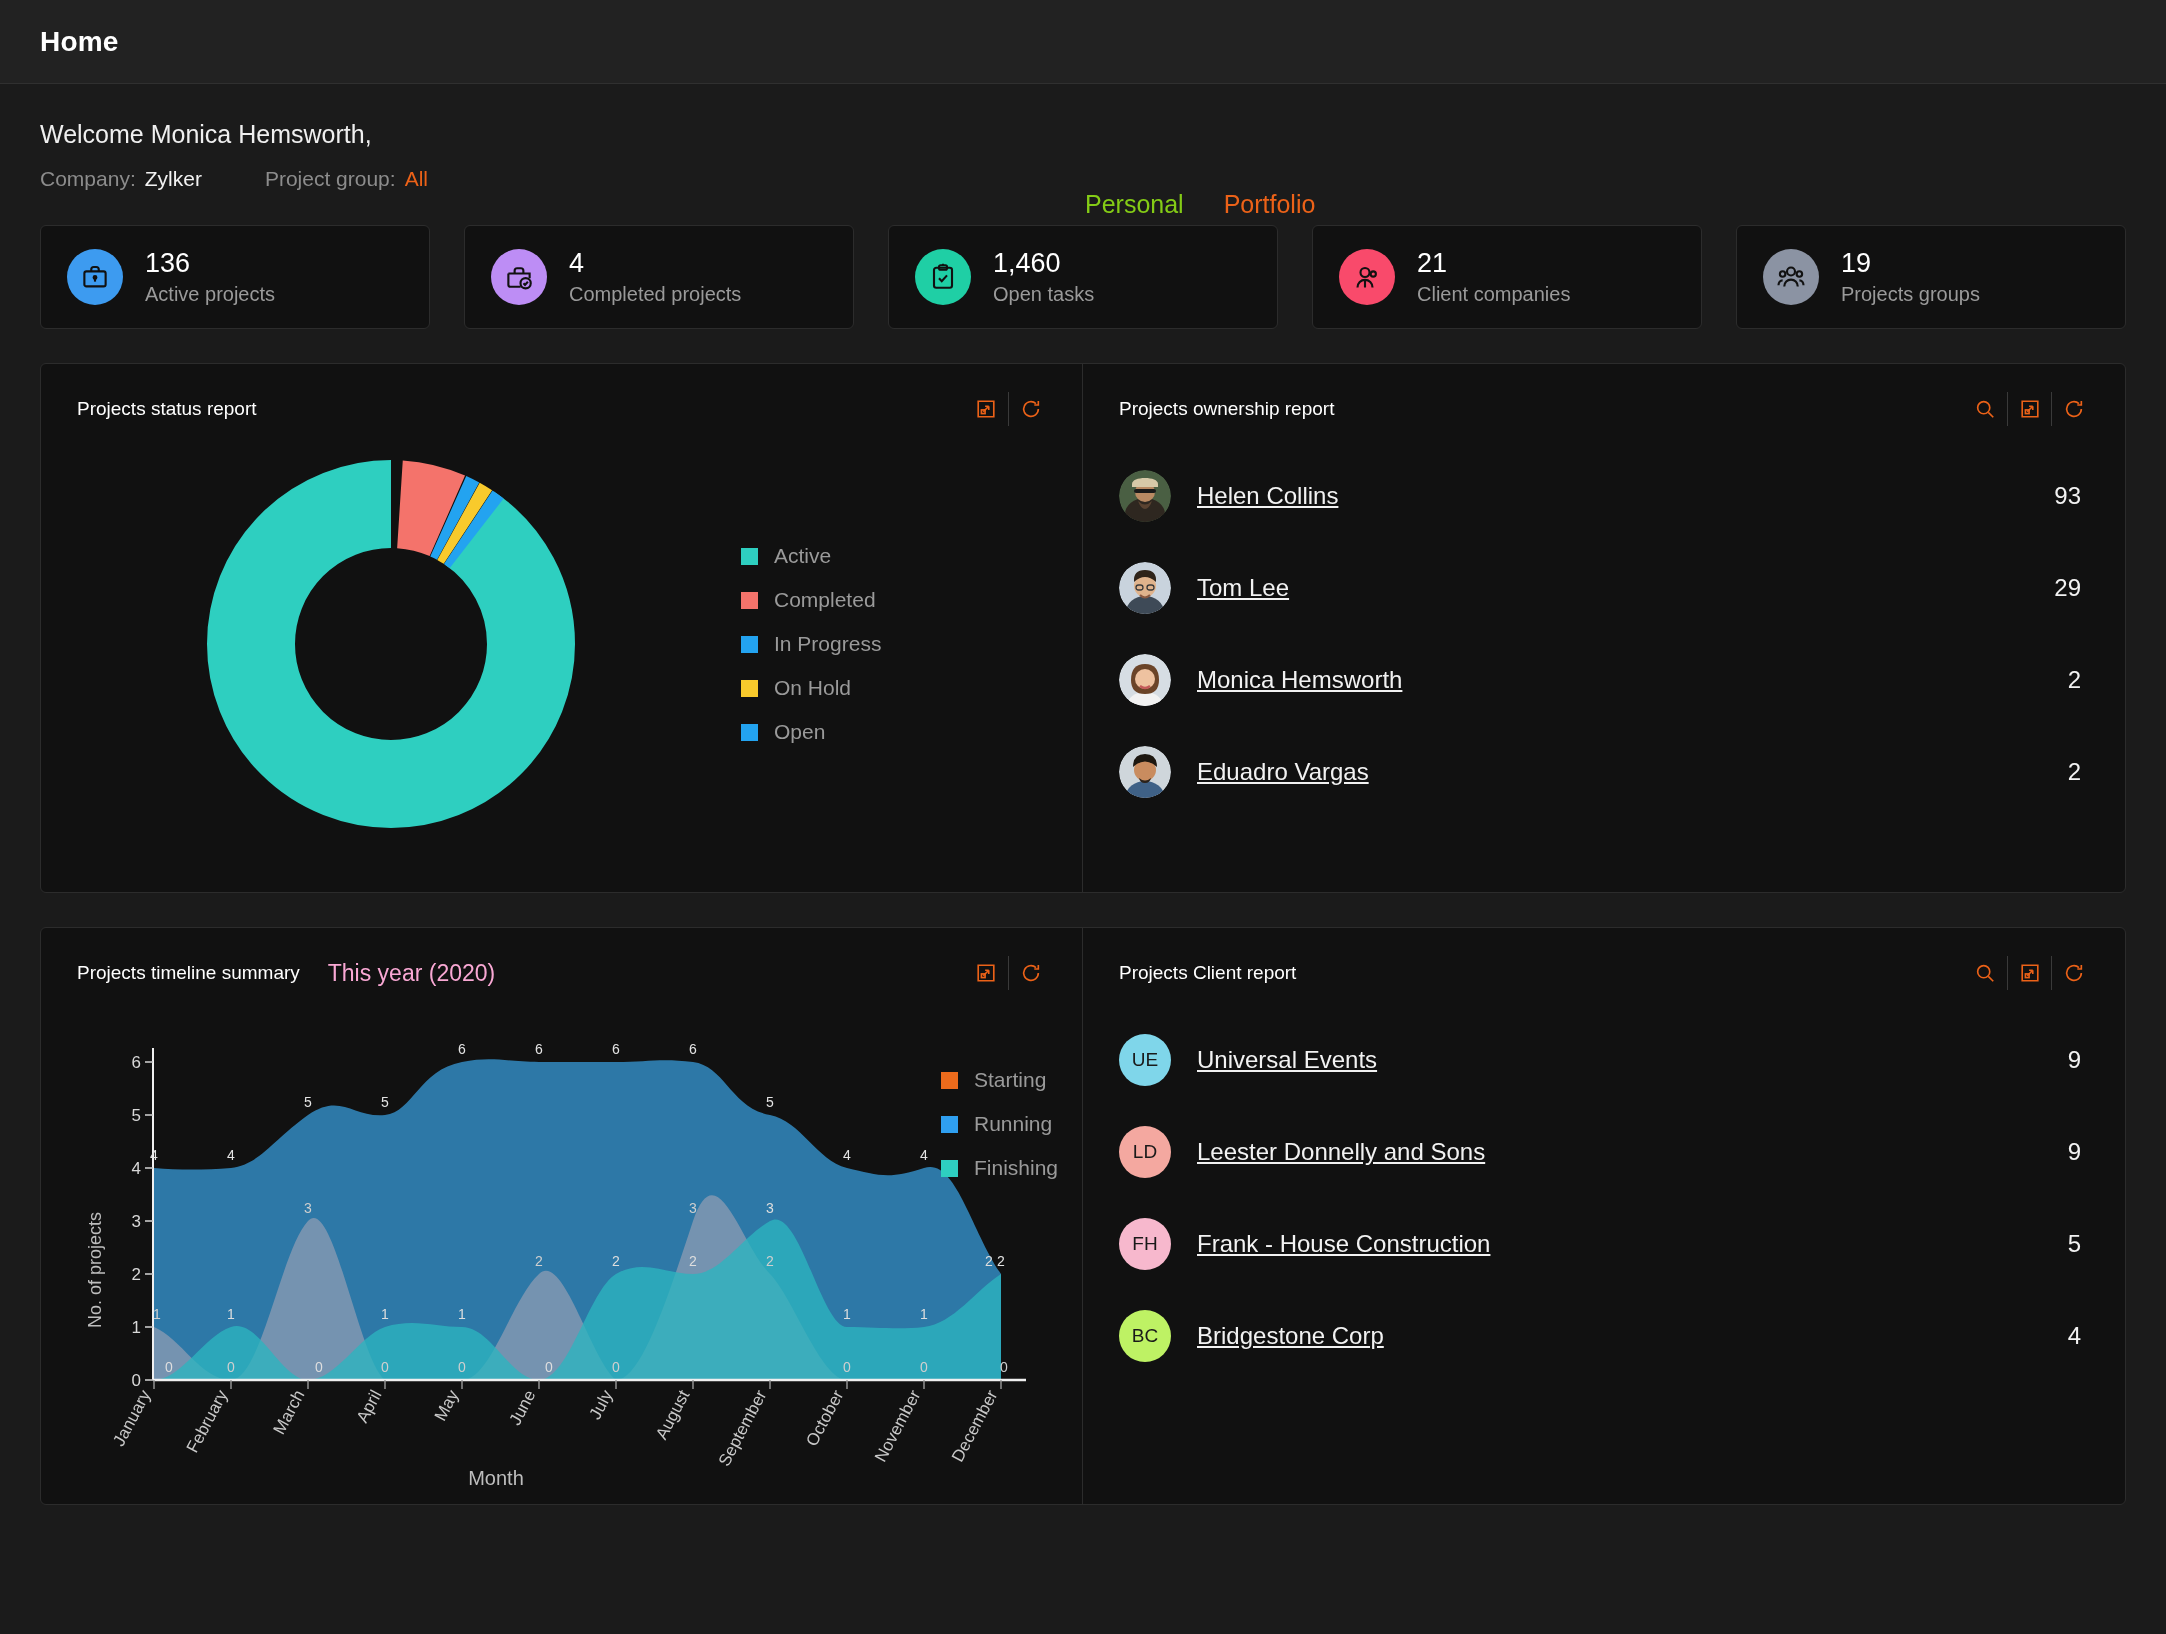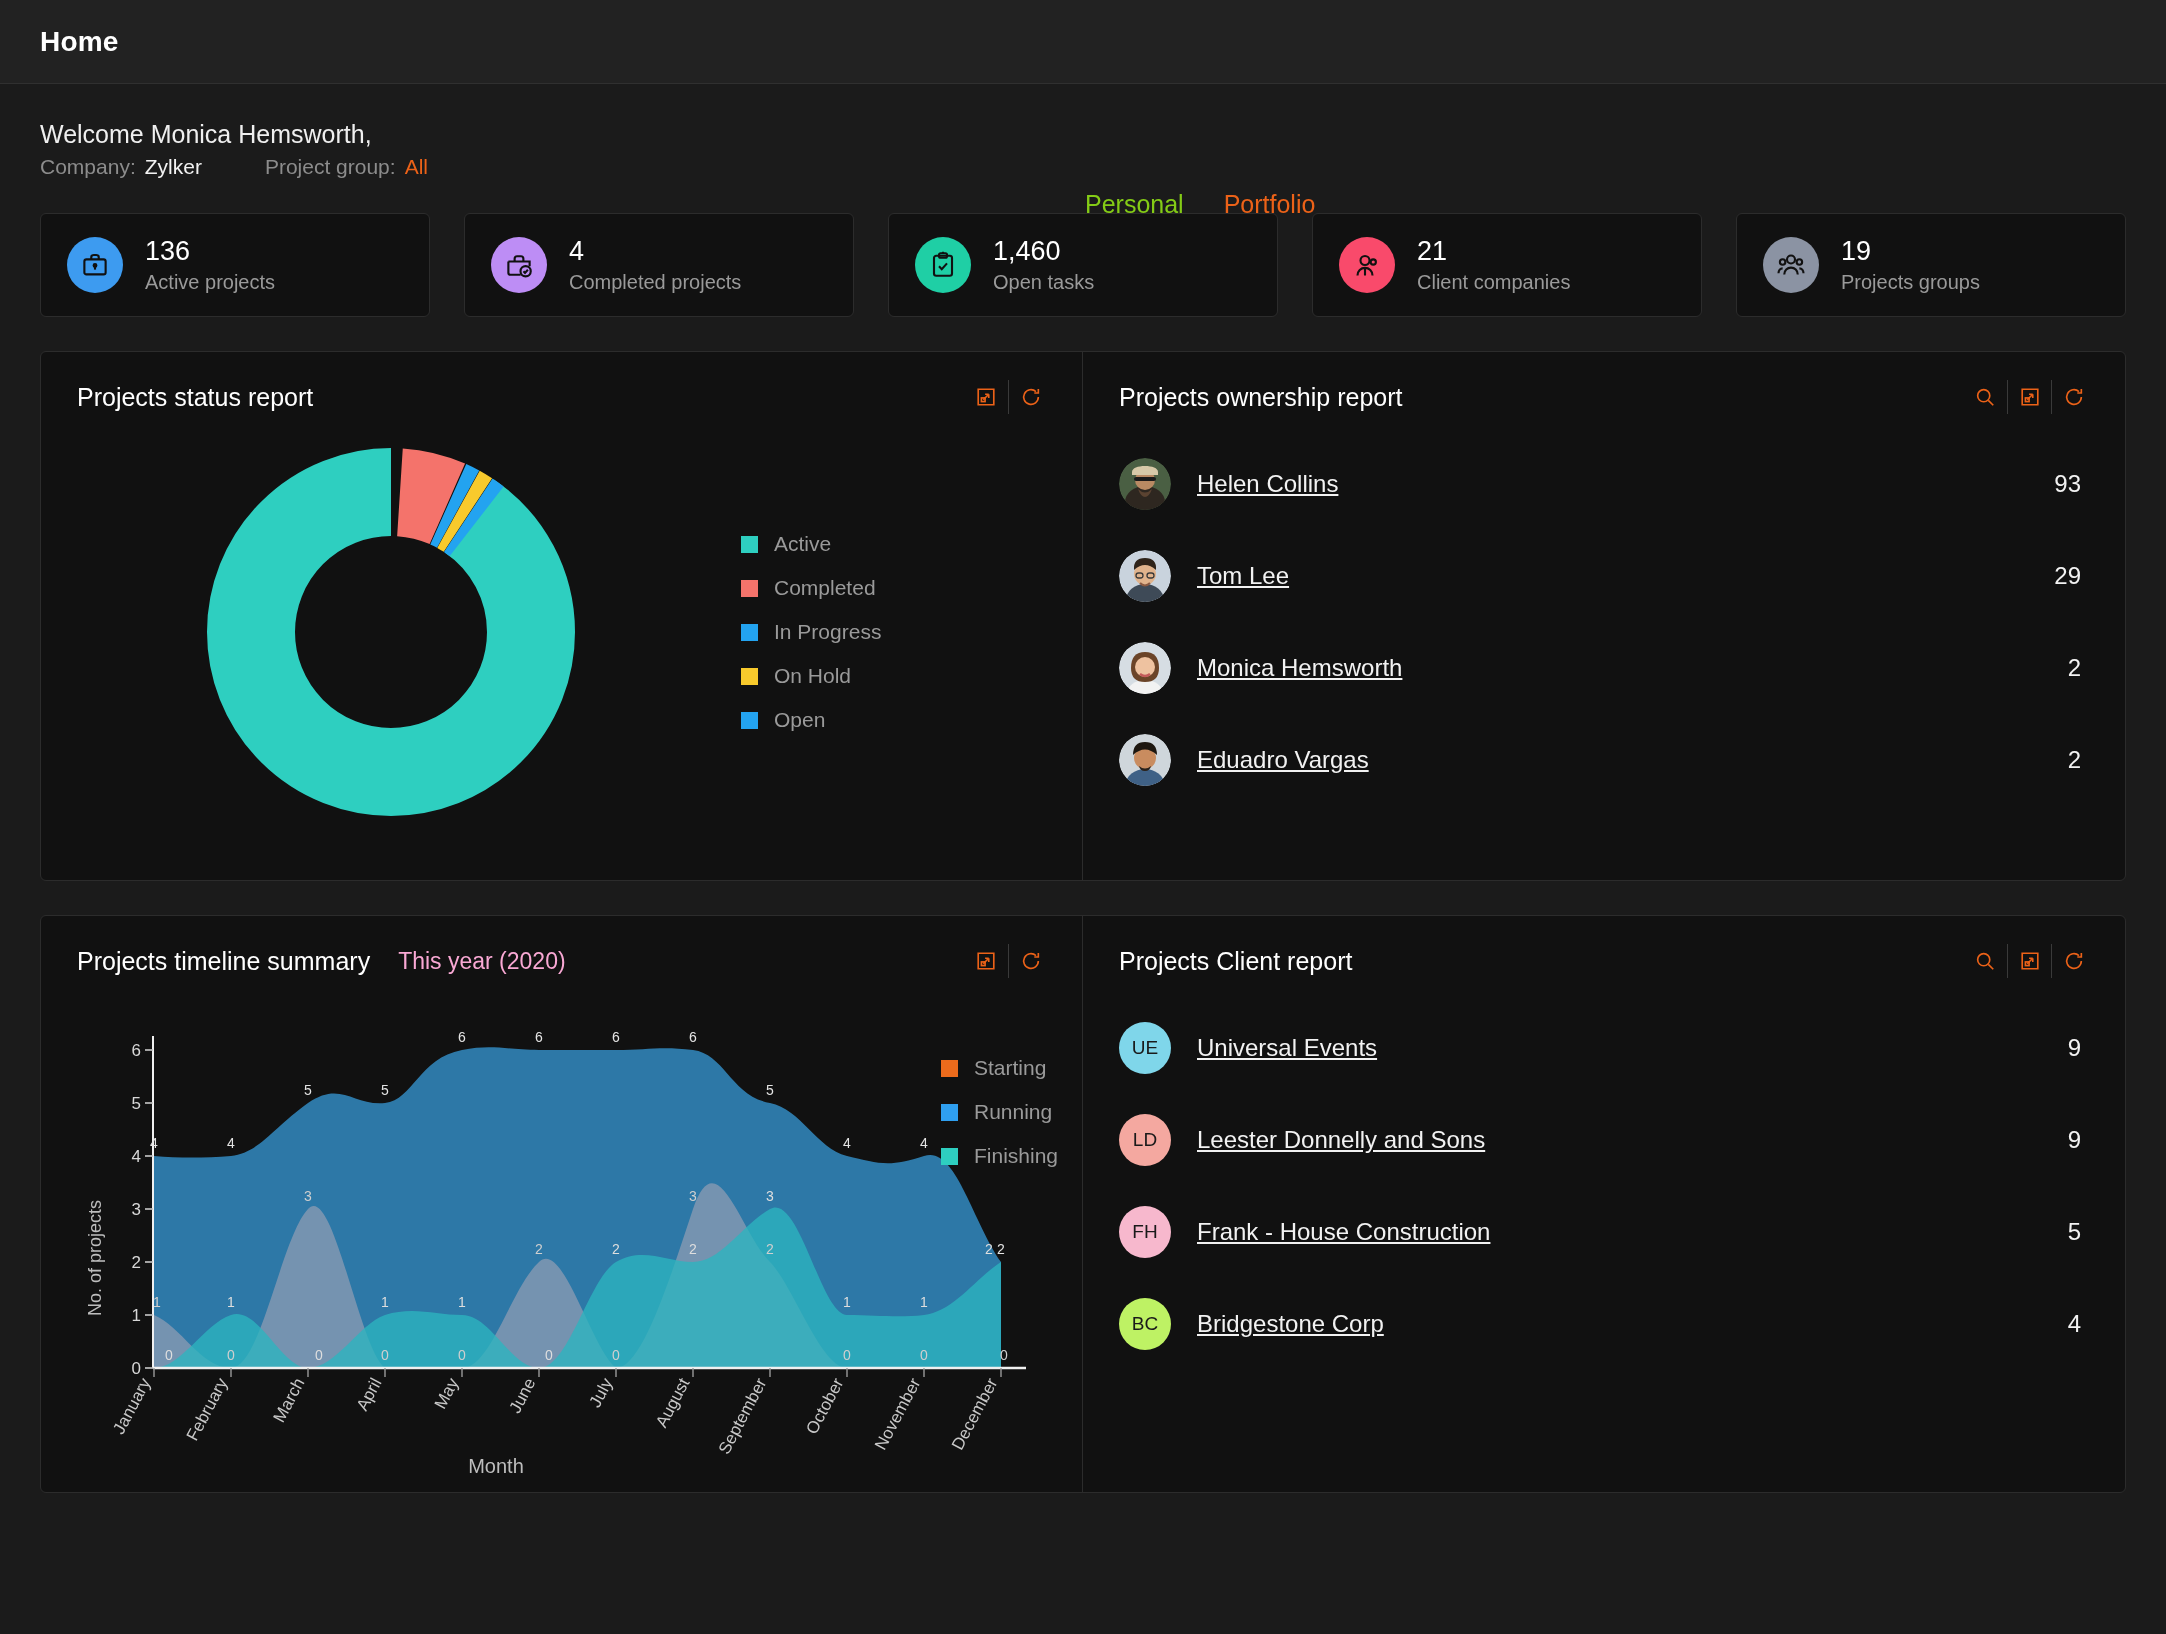--- a/index.html
+++ b/index.html
@@ -17,21 +17,21 @@
     background: #222222;
     border-bottom: 1px solid #303030;
     display: flex; align-items: center;
     padding: 0 40px;
   }
   .topbar-title { font-size: 28px; font-weight: 700; color: #ffffff; letter-spacing: .2px; }
 
   
   .welcome-wrap { padding: 36px 40px 0 40px; position: relative; }
   .welcome-line { font-size: 25px; color: #efefef; font-weight: 400; }
-  .meta-line { margin-top: 6px; font-size: 21px; display: flex; align-items: center; gap: 9px; }
+  .meta-line { margin-top: 18px; font-size: 21px; display: flex; align-items: center; gap: 9px; }
   .meta-label { color: #8c8c8c; }
   .meta-value { color: #f2f2f2; }
   .meta-value.accent { color: #ec6218; }
   .meta-gap { width: 45px; display: inline-block; }
 
   .scope-tabs {
     position: absolute; left: 1085px; top: 106px;
     display: flex; gap: 40px; font-size: 25px;
   }
   .scope-tab { color: #84cc16; cursor: pointer; }
@@ -67,21 +67,21 @@
     border: 1px solid #2c2c2c;
     border-radius: 6px;
   }
   .panel { flex: 1 1 50%; min-width: 0; position: relative; }
   .panel.left { border-right: 1px solid #2c2c2c; }
   .panel-head {
     display: flex; align-items: center;
     padding: 28px 30px 0 36px;
     height: 62px;
   }
-  .panel-title { font-size: 25px; color: #ffffff; font-weight: 400; white-space: nowrap; }
+  .panel-title { font-size: 19px; color: #ffffff; font-weight: 400; white-space: nowrap; }
   .panel-sub { font-size: 23px; color: #f9a8d4; margin-left: 28px; white-space: nowrap; }
   .panel-actions { margin-left: auto; display: flex; align-items: center; gap: 0; }
   .act {
     width: 44px; height: 34px;
     display: flex; align-items: center; justify-content: center;
     cursor: pointer;
   }
   .act + .act { border-left: 1px solid #3a3a3a; }
   .act svg { width: 22px; height: 22px; }
 

